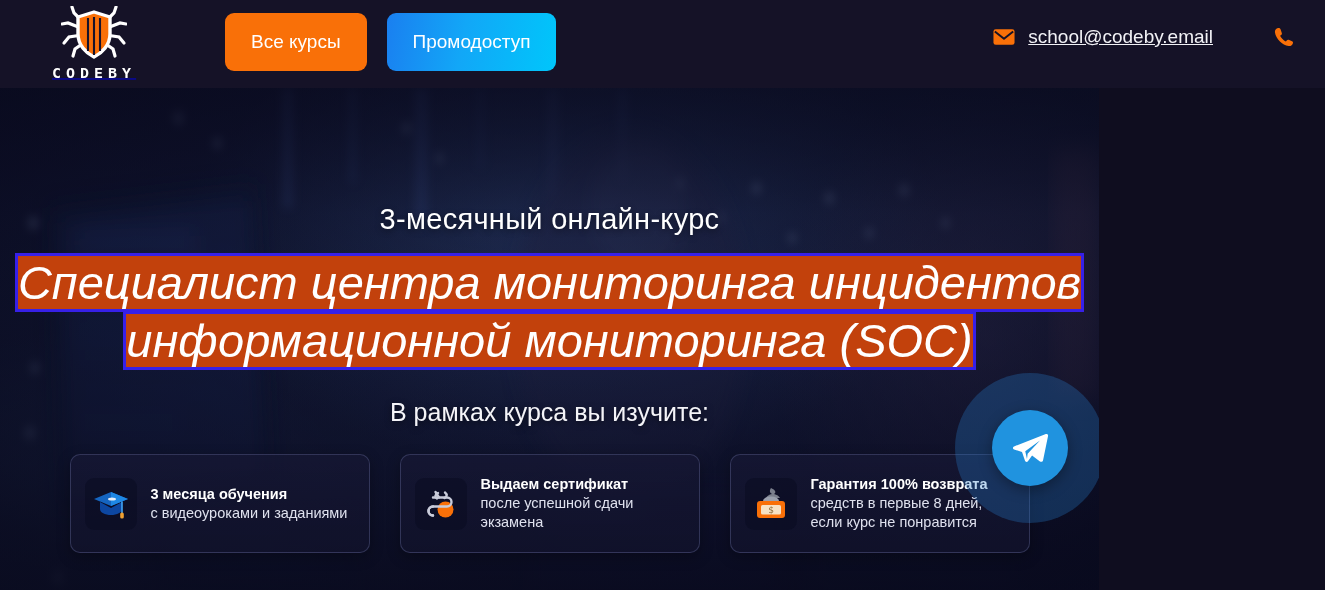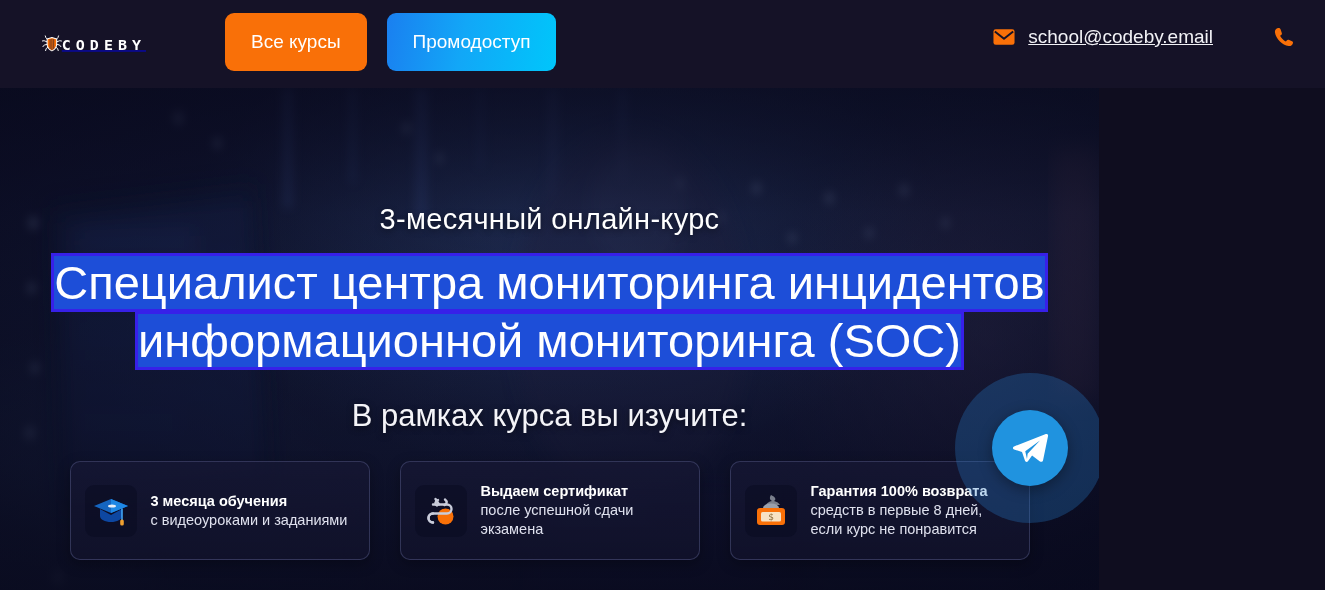--- a/index.html
+++ b/index.html
@@ -31,21 +31,21 @@
     z-index: 40;
   }
 
   .logo {
     position: absolute;
     left: 42px;
     top: 4px;
     width: 104px;
     height: 80px;
     display: flex;
-    flex-direction: row;
+    flex-direction: column;
     align-items: center;
     justify-content: center;
   }
   .logo-mark { width: 66px; height: 56px; display:block; }
   .logo-word {
     margin-top: 2px;
     color: #ffffff;
     font-size: 15px;
     letter-spacing: 5px;
     font-weight: 700;
@@ -134,29 +134,30 @@
   .title {
     margin-top: 18px;
     width: 1140px;
     text-align: center;
     font-size: 47px;
     line-height: 58px;
     font-weight: 400;
     color: #ffffff;
   }
   .title .hl {
-    background: #1d4ed8;
+    background: #c2410c;
     box-shadow: 0 0 0 3px #3720e8;
     color: #ffffff;
+    font-style: italic;
   }
 
   .subtitle {
     margin-top: 28px;
     color: #f4f4f8;
-    font-size: 31px;
+    font-size: 25px;
     text-shadow: 0 2px 6px rgba(0,0,0,0.5);
   }
 
   
   .cards {
     margin-top: 27px;
     display: flex;
     gap: 30px;
   }
   .card {

